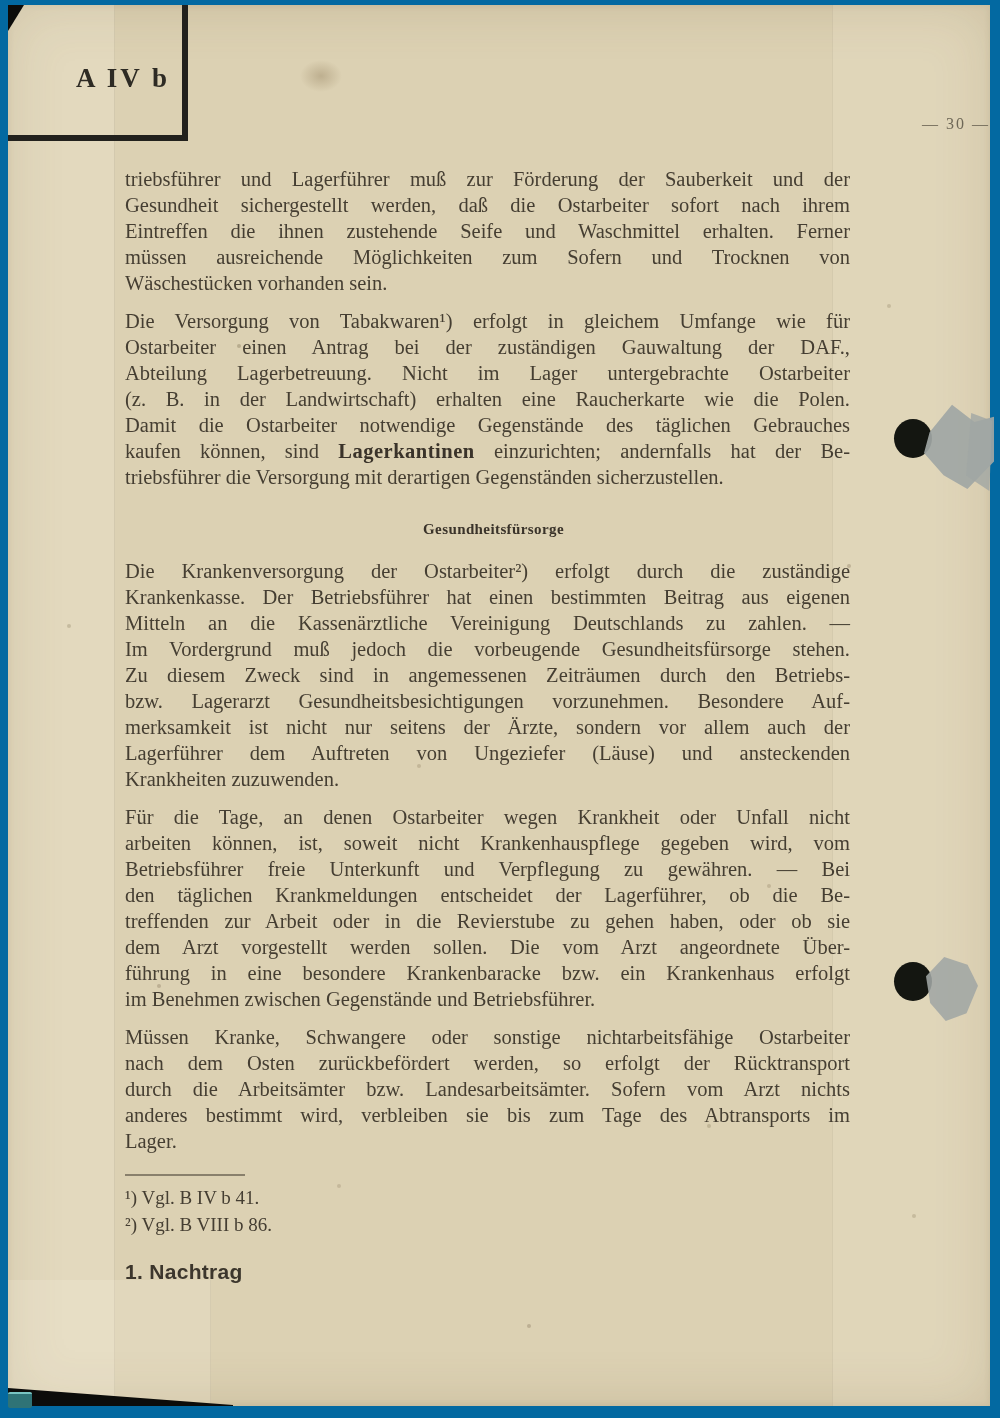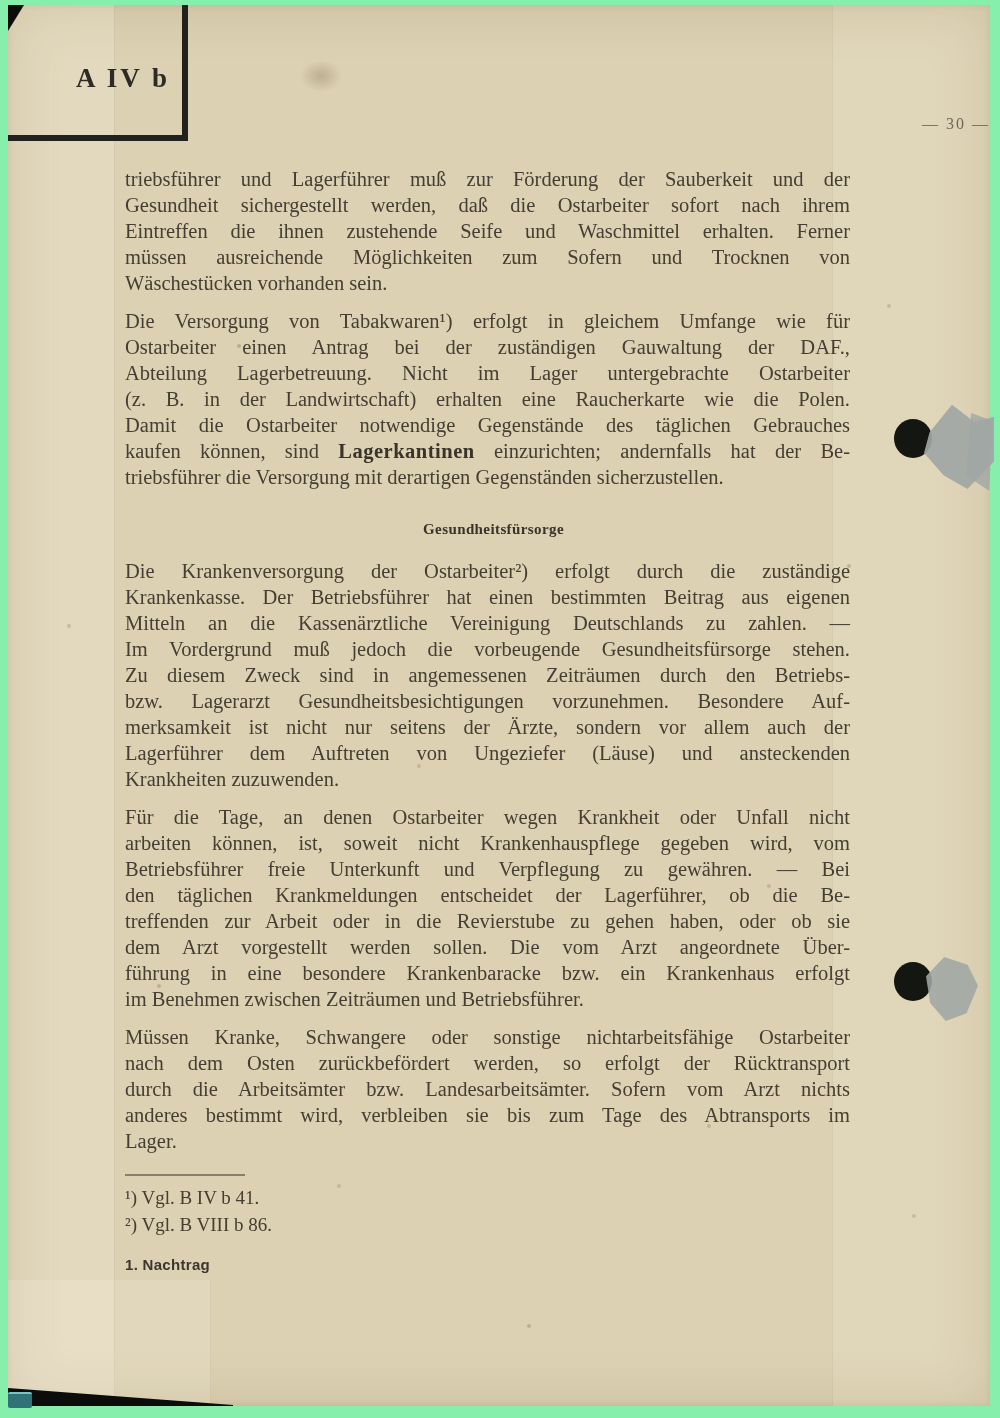--- a/index.html
+++ b/index.html
@@ -1,16 +1,16 @@
 <!DOCTYPE html>
 <html><head>
 <meta charset="utf-8">
 <style>
   html,body{margin:0;padding:0;background:#0d0d0b;}
-  .scan{position:relative;width:1000px;height:1418px;background:#86efac;overflow:hidden;
+  .scan{position:relative;width:1000px;height:1418px;background:#0369a1;overflow:hidden;
         font-family:"Liberation Serif", serif;}
   .paper{position:absolute;left:8px;top:5px;width:982px;height:1401px;
          background:#dcd1b3;
          box-shadow:inset 0 0 55px rgba(115,95,55,0.20), inset 0 0 6px rgba(100,85,50,0.15);}
   
   .band-left{position:absolute;left:0;top:0;width:106px;height:100%;
              background:rgba(255,250,235,0.20);border-right:1px solid rgba(80,65,40,0.10);}
   .band-right{position:absolute;right:0;top:0;width:157px;height:100%;
               background:rgba(255,250,235,0.13);border-left:1px solid rgba(80,65,40,0.08);}
   .band-bottomleft{position:absolute;left:0;top:1275px;width:202px;height:126px;
@@ -43,22 +43,22 @@
   .content{position:absolute;left:117px;top:161px;width:737px;font-size:20.5px;
            line-height:26px;color:#453e32;}
   .para{margin:0 12px 12px 0;}
   .line{text-align:justify;text-align-last:justify;}
   .line.last{text-align-last:left;}
   .line strong{font-weight:bold;color:#3a332a;letter-spacing:0.5px;}
   .heading{font-weight:bold;text-align:center;font-size:15px;color:#3a332a;
            margin:26px 0 16px 0;letter-spacing:0.4px;}
   .fn-rule{width:120px;border:0;border-top:2px solid rgba(70,62,50,0.55);margin:20px 0 8px 0;}
   .footnote{font-size:19px;line-height:27px;color:#453e32;}
-  .nachtrag{font-family:"Liberation Sans", sans-serif;font-weight:bold;font-size:15px;
-            color:#3c362c;margin-top:14px;letter-spacing:0.3px;}
+  .nachtrag{font-family:"Liberation Sans", sans-serif;font-weight:bold;font-size:21px;
+            color:#3c362c;margin-top:21px;letter-spacing:0.3px;}
   
   .hole{position:absolute;width:38px;height:39px;border-radius:50%;background:#141611;}
   .hole-1{left:886px;top:414px;}
   .hole-2{left:886px;top:957px;}
   .smudge{position:absolute;background:#a0a6a4;opacity:0.92;}
   .smudge-1{left:916px;top:398px;width:70px;height:86px;
             clip-path:polygon(8% 34%,40% 2%,72% 22%,100% 16%,100% 68%,62% 100%,28% 84%,0 58%);}
   .smudge-1b{left:958px;top:408px;width:26px;height:78px;opacity:0.8;
             clip-path:polygon(20% 0,100% 10%,90% 100%,0 80%);}
   .smudge-2{left:918px;top:952px;width:52px;height:64px;opacity:0.88;
@@ -113,21 +113,21 @@
           <div class="line last">Krankheiten zuzuwenden.</div>
         </div>
         <div class="para">
           <div class="line">Für die Tage, an denen Ostarbeiter wegen Krankheit oder Unfall nicht</div>
           <div class="line">arbeiten können, ist, soweit nicht Krankenhauspflege gegeben wird, vom</div>
           <div class="line">Betriebsführer freie Unterkunft und Verpflegung zu gewähren. — Bei</div>
           <div class="line">den täglichen Krankmeldungen entscheidet der Lagerführer, ob die Be-</div>
           <div class="line">treffenden zur Arbeit oder in die Revierstube zu gehen haben, oder ob sie</div>
           <div class="line">dem Arzt vorgestellt werden sollen. Die vom Arzt angeordnete Über-</div>
           <div class="line">führung in eine besondere Krankenbaracke bzw. ein Krankenhaus erfolgt</div>
-          <div class="line last">im Benehmen zwischen Zeiträumen und Betriebsführer.</div>
+          <div class="line last">im Benehmen zwischen Gegenstände und Betriebsführer.</div>
         </div>
         <div class="para">
           <div class="line">Müssen Kranke, Schwangere oder sonstige nichtarbeitsfähige Ostarbeiter</div>
           <div class="line">nach dem Osten zurückbefördert werden, so erfolgt der Rücktransport</div>
           <div class="line">durch die Arbeitsämter bzw. Landesarbeitsämter. Sofern vom Arzt nichts</div>
           <div class="line">anderes bestimmt wird, verbleiben sie bis zum Tage des Abtransports im</div>
           <div class="line last">Lager.</div>
         </div>
         <div class="fn-rule"></div>
         <div class="footnote">¹) Vgl. B IV b 41.</div>

